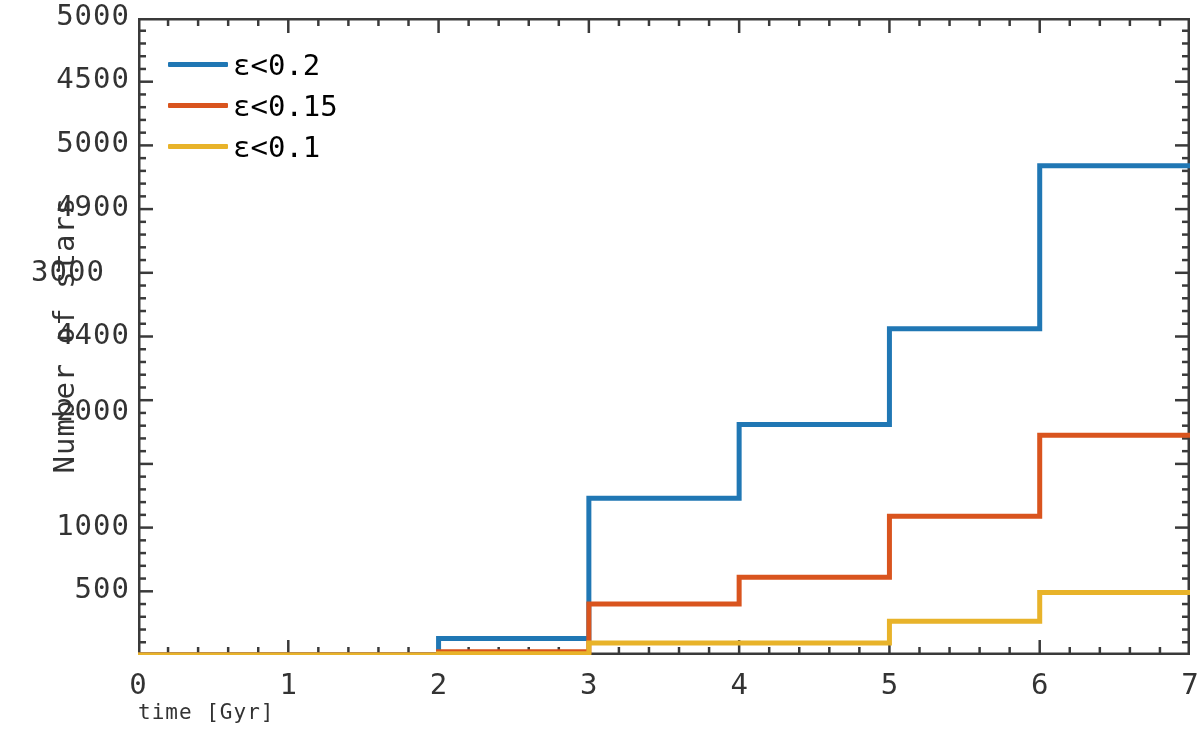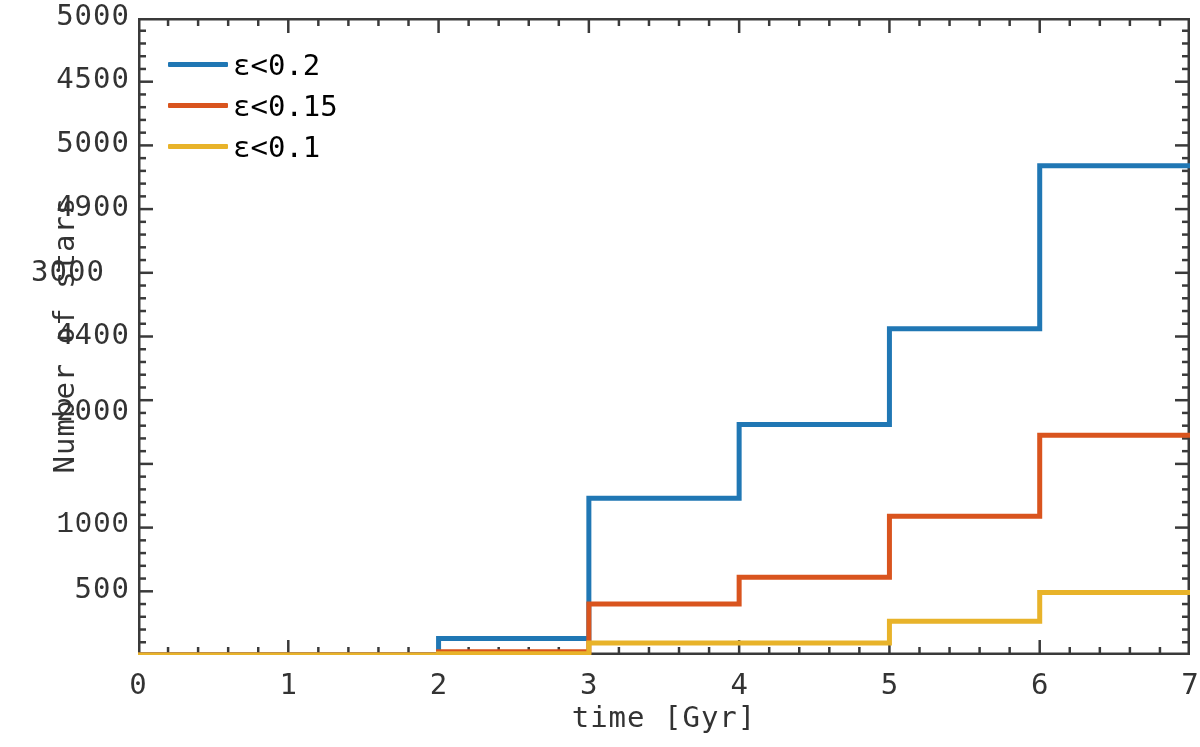--- a/index.html
+++ b/index.html
@@ -7,21 +7,21 @@
        font-family:"DejaVu Sans Mono","Liberation Mono",monospace;}
   #fig{position:relative;width:1200px;height:747px;background:#fff;}
   #ylabel{
     position:absolute;left:-146px;top:318px;width:420px;
     transform:rotate(-90deg);transform-origin:center center;
     text-align:center;font-size:29px;color:#333;letter-spacing:1px;
     white-space:nowrap;
   }
   #xlabel{
     position:absolute;left:138px;top:700px;width:1052px;
-    text-align:center;font-size:29px;color:#333;letter-spacing:1px;
+    font-size:21px;color:#333;letter-spacing:1px;
   }
   .ytick-label{
     position:absolute;right:0;width:124px;text-align:right;
     font-size:29px;color:#333;letter-spacing:1px;
   }
   #ytick-labels{position:absolute;left:0;top:0;width:130px;height:747px;}
   .xtick-label{
     position:absolute;top:667px;width:60px;text-align:center;
     font-size:29px;color:#333;
   }
@@ -34,21 +34,21 @@
 </style>
 </head>
 <body>
 
 <div id="fig">
 
   <div id="ylabel">Number of stars</div>
 
   <div id="ytick-labels">
       <div class="ytick-label" style="top: 571.3px;">500</div>
-      <div class="ytick-label" style="top: 507.6px; font-family: Liberation Mono, monospace;">1000</div>
+      <div class="ytick-label" style="top: 507.6px;">1000</div>
       <div class="ytick-label" style="top: 380.2px; margin-top: 13px;">2000</div>
       <div class="ytick-label" style="top: 316.5px;">4400</div>
       <div class="ytick-label" style="top: 254px; text-align: center;">3000</div>
       <div class="ytick-label" style="top: 189.1px;">4900</div>
       <div class="ytick-label" style="top: 125.4px;">5000</div>
       <div class="ytick-label" style="top: 61px;">4500</div>
       <div class="ytick-label" style="top: -2px;">5000</div>
     </div>
 
   <div id="plot">

